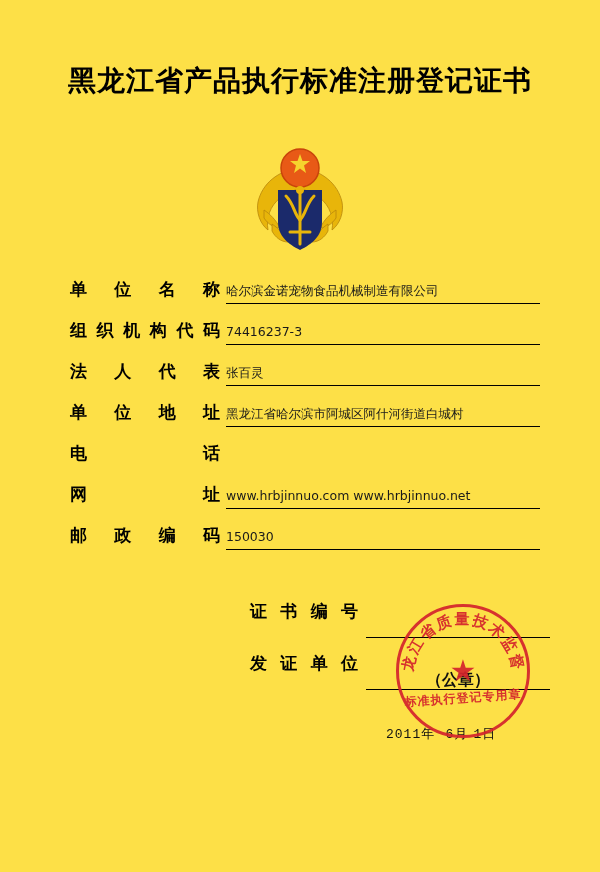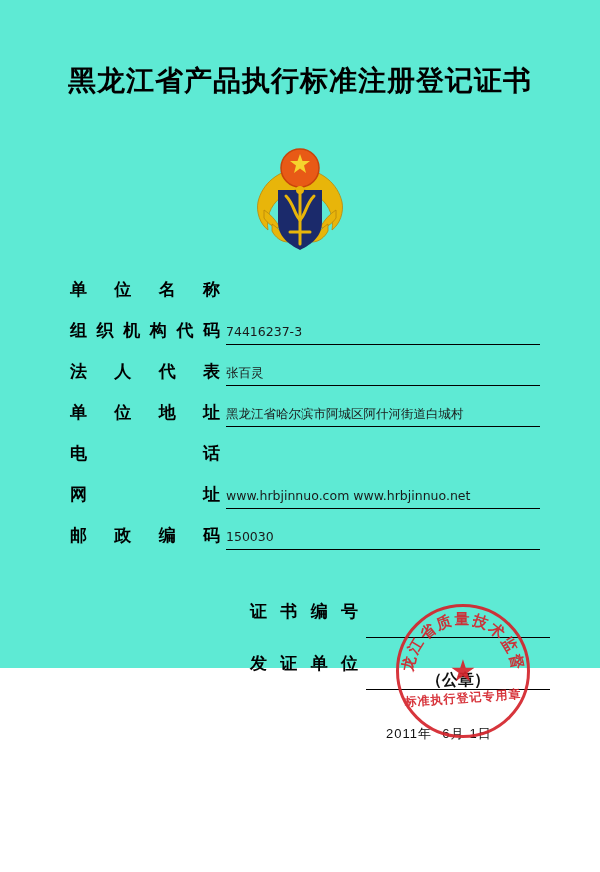--- a/index.html
+++ b/index.html
@@ -11,22 +11,22 @@
     width: 600px;
     height: 872px;
     position: relative;
     font-family: "DejaVu Sans", "Liberation Sans", sans-serif;
     color: #111;
     overflow: hidden;
   }
   .page {
     position: relative;
     width: 600px;
-    height: 668px;
-    background: #5eead4;
+    height: 872px;
+    background: #fde047;
   }
   
   .title {
     position: absolute;
     top: 62px;
     left: 0;
     width: 600px;
     text-align: center;
     font-family: "DejaVu Serif", "Liberation Serif", serif;
     font-weight: bold;
@@ -126,21 +126,21 @@
     position: absolute;
     top: 725px;
     left: 386px;
     width: 170px;
     font-family: "DejaVu Sans", "Liberation Sans", sans-serif;
     font-size: 13px;
     color: #111;
     white-space: nowrap;
     letter-spacing: 1px;
   }
-  .date-line .num { font-family: Liberation Sans, sans-serif; }
+  .date-line .num { font-family: Liberation Mono, monospace; }
   
   .footer {
     position: absolute;
     top: 782px;
     left: 0;
     width: 600px;
     text-align: center;
     font-family: "DejaVu Serif", "Liberation Serif", serif;
     font-weight: bold;
     font-size: 21px;
@@ -235,20 +235,21 @@
   </div>
 
   <div class="fields">
     <div class="field-row">
       <div class="field-label">
           <span>单</span>
           <span>位</span>
           <span>名</span>
           <span>称</span>
         </div>
+      <div class="field-value">哈尔滨金诺宠物食品机械制造有限公司</div>
     </div>
     <div class="field-row">
       <div class="field-label">
           <span>组</span>
           <span>织</span>
           <span>机</span>
           <span>构</span>
           <span>代</span>
           <span>码</span>
         </div>

